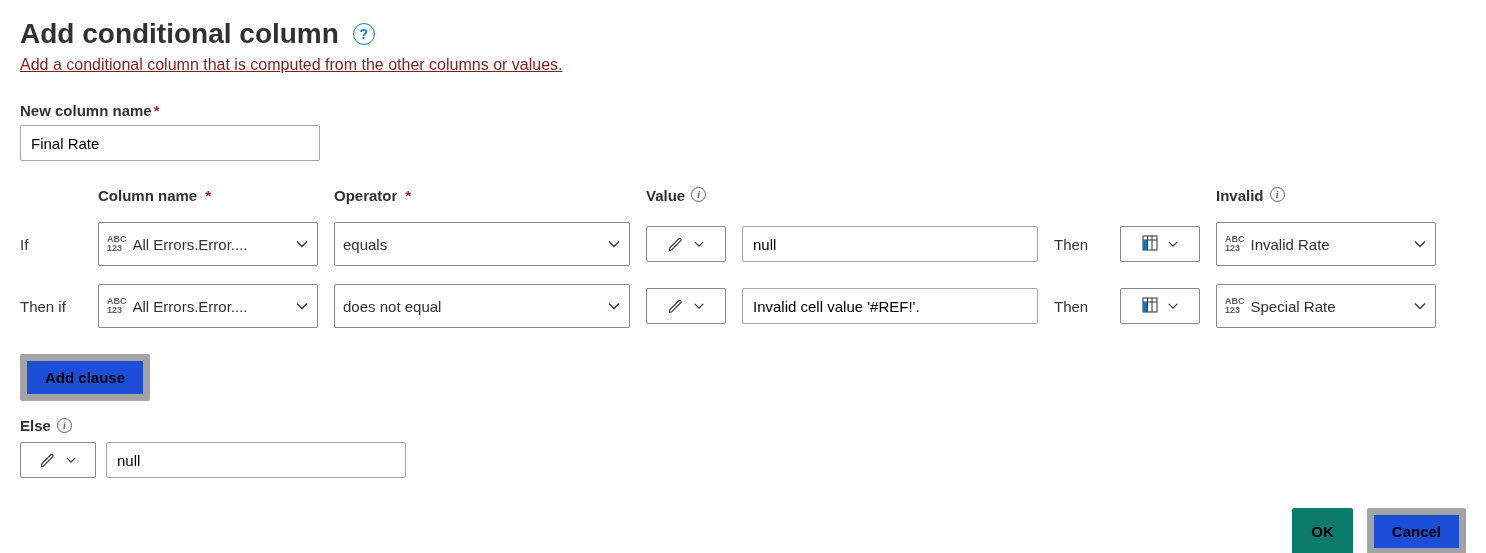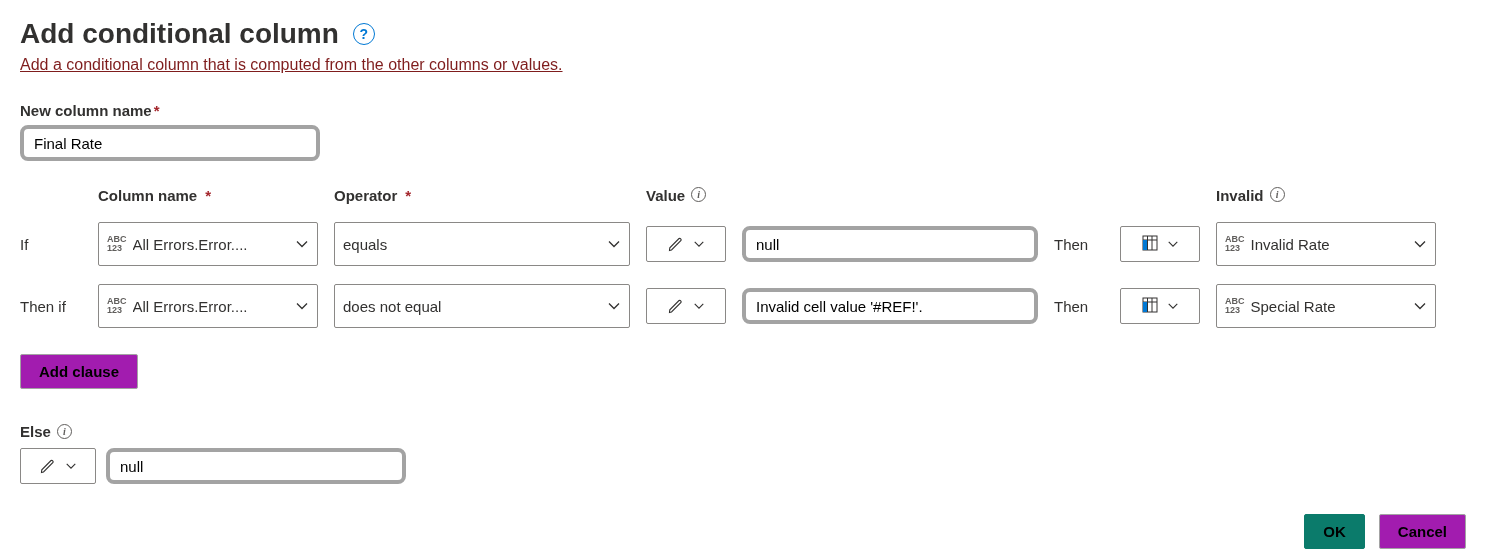--- a/index.html
+++ b/index.html
@@ -15,21 +15,21 @@
   h1 { font-size: 28px; font-weight: 600; margin: 0; }
   .help-circle {
     width: 22px; height: 22px; border: 1.5px solid #0078d4; border-radius: 50%;
     display: inline-flex; align-items: center; justify-content: center;
     color: #0078d4; font-size: 14px; font-weight: 600; cursor: pointer;
   }
   .subtitle { font-size: 16px; color: #7f1d1d; margin-bottom: 28px; text-decoration: underline; }
   .field-label { font-weight: 600; font-size: 15px; margin-bottom: 6px; display: block; }
   .req { color: #a4262c; margin-left: 2px; }
   .text-input {
-    border: 4px solid #a3a3a3; border-radius: 8px; height: 36px;
+    border: 1px solid #a3a3a3; border-radius: 2px; height: 36px;
     padding: 0 10px; font-size: 15px; width: 300px; font-family: inherit;
   }
   .grid {
     display: grid;
     grid-template-columns: 62px 220px 296px 80px 296px 50px 80px 220px;
     column-gap: 16px;
     row-gap: 18px;
     align-items: center;
     margin-top: 26px;
   }
@@ -55,28 +55,28 @@
     font-size: 9px; font-weight: 600; color: #605e5c;
   }
   .icon-btn {
     border: 1px solid #8a8886; border-radius: 2px; height: 36px;
     display: flex; align-items: center; justify-content: center;
     background: #fff; cursor: pointer; gap: 8px; padding: 0 8px;
   }
   .table-icon { display: inline-block; }
   .add-clause-row { margin-top: 26px; }
   .btn {
-    border: 1px solid #a3a3a3; border-radius: 2px; background: #a21caf;
+    border: 7px solid #a3a3a3; border-radius: 2px; background: #1d4ed8;
     padding: 8px 18px; font-size: 15px; font-weight: 600; cursor: pointer;
     font-family: inherit;
   }
   .btn-primary {
     background: #0b7b6b; color: #000000; border: 1px solid #0b7b6b;
   }
-  .else-section { margin-top: 34px; }
+  .else-section { margin-top: 16px; }
   .else-row { display: flex; gap: 10px; align-items: center; margin-top: 8px; }
   .else-row .icon-btn { width: 76px; }
   .else-row .text-input { width: 300px; }
   .footer {
     display: flex; justify-content: flex-end; gap: 14px; margin-top: 30px;
   }
   .ellipsis { overflow: hidden; text-overflow: ellipsis; }
 </style>
 </head>
 <body>

